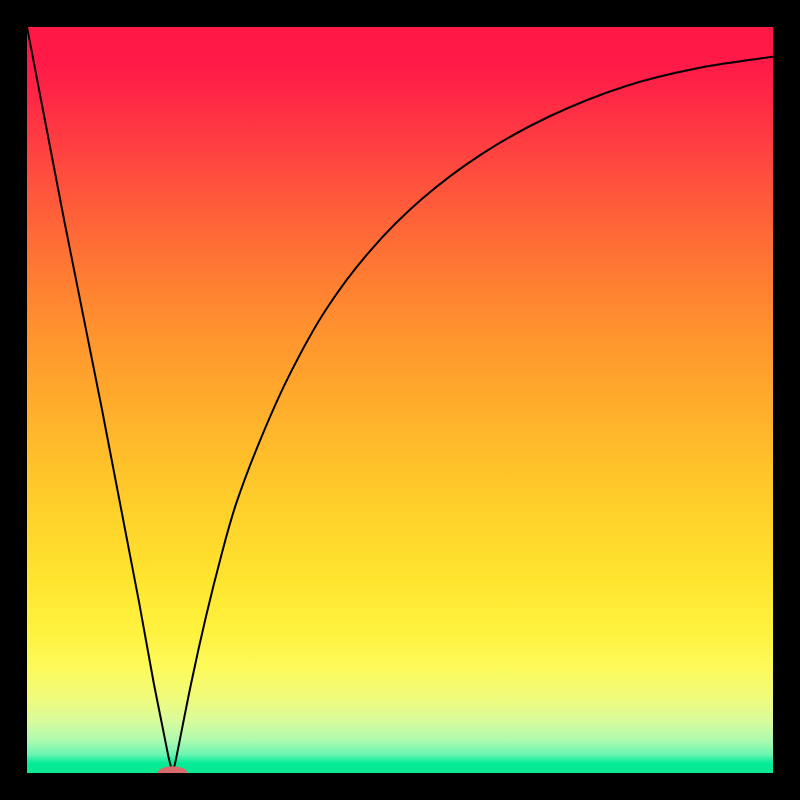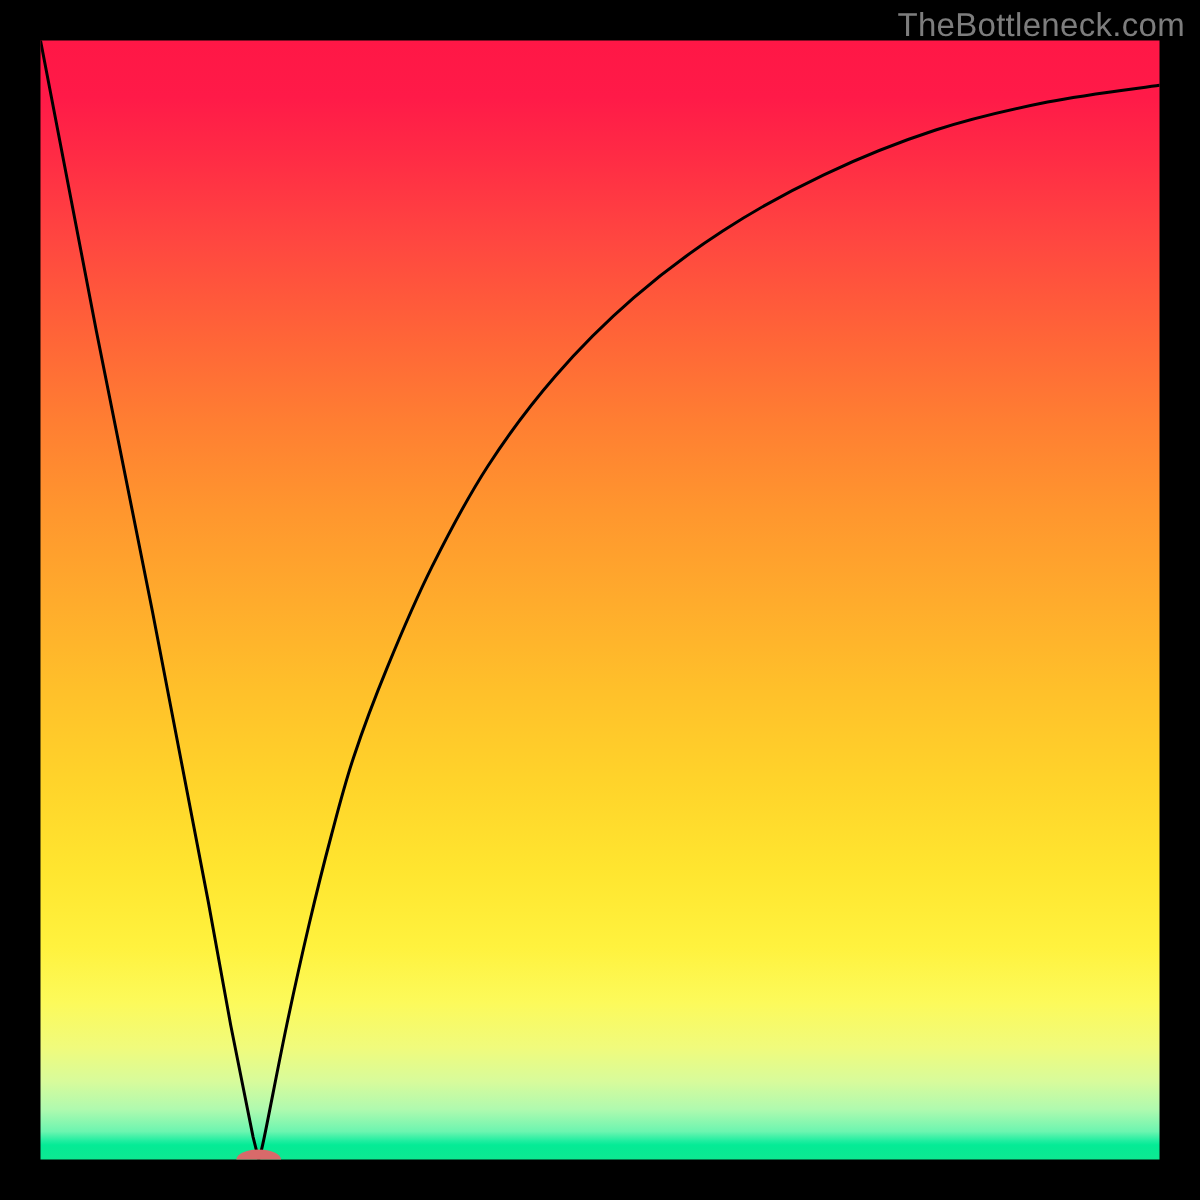--- a/index.html
+++ b/index.html
@@ -87,15 +87,14 @@
 <div class="chart-frame">
 
   <div class="plot-area">
     <div class="gradient-bg"></div>
     <svg class="curve-svg" viewBox="0 0 746 746" preserveAspectRatio="none">
       <path id="curve-path" class="curve-path" d="M 0 0 L 37.300000000000004 193.96000000000004 L 74.60000000000001 380.46 L 111.89999999999999 574.42 L 126.82000000000001 656.48 L 134.28 693.78 L 141.74 731.08 L 145.47 746 C 146.09166666666667 743.5133333333333 146.0916666666667 746 149.20000000000002 731.08 C 152.30833333333334 716.1600000000001 159.14666666666668 680.1033333333334 164.12 656.48 C 169.09333333333333 632.8566666666667 174.06666666666666 610.4766666666667 179.04 589.34 C 184.01333333333332 568.2033333333334 188.98666666666668 548.3100000000001 193.96 529.6600000000001 C 198.93333333333334 511.0100000000001 202.66333333333336 496.09000000000003 208.88000000000002 477.44 C 215.0966666666667 458.78999999999996 222.55666666666667 438.89666666666665 231.26 417.76 C 239.9633333333333 396.62333333333333 249.90999999999997 373 261.09999999999997 350.62 C 272.28999999999996 328.24 284.72333333333336 304.6166666666667 298.40000000000003 283.48 C 312.0766666666667 262.34333333333336 326.99666666666667 242.45000000000007 343.16 223.80000000000007 C 359.3233333333334 205.15000000000006 376.73 187.74333333333337 395.38 171.58000000000004 C 414.03 155.4166666666667 433.92333333333335 140.49666666666673 455.06 126.82000000000005 C 476.19666666666666 113.14333333333337 498.5766666666666 100.71 522.1999999999999 89.51999999999998 C 545.8233333333333 78.32999999999997 571.9333333333334 67.7616666666666 596.8000000000001 59.67999999999995 C 621.6666666666667 51.5983333333333 646.5333333333333 46.00333333333341 671.4 41.030000000000086 C 696.2666666666667 36.056666666666764 733.5666666666666 31.70500000000004 746 29.840000000000032"></path>
       <ellipse id="null-marker" class="null-marker" cx="145.47" cy="746" rx="14.92" ry="6.714" style="fill: rgb(216, 106, 106);"></ellipse>
     </svg>
   </div>
 
-  <div class="attribution">TheBottleneck.com</div>
 
 </div>
 
 </body></html>

